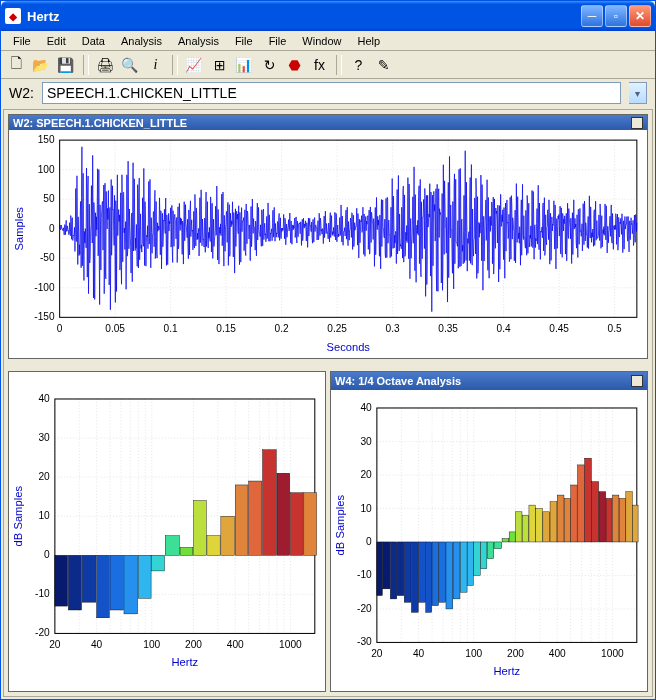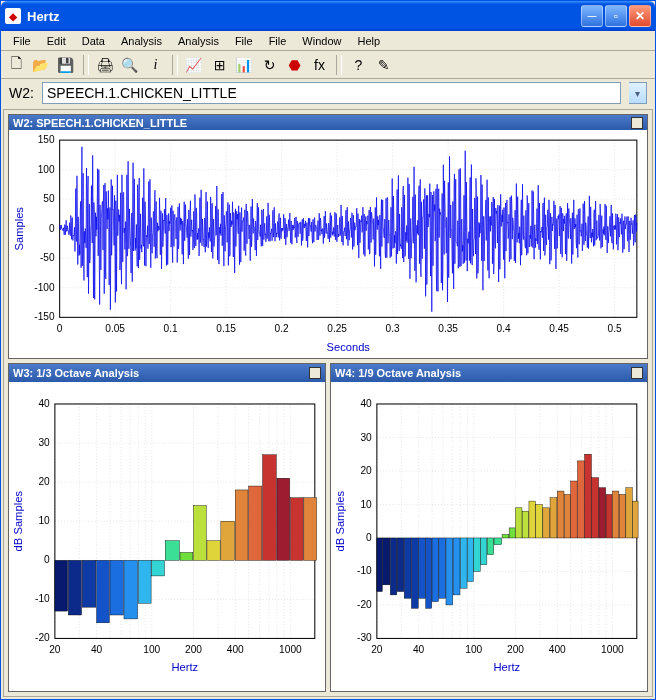--- a/index.html
+++ b/index.html
@@ -13,21 +13,21 @@
 .win-btn.close { background: linear-gradient(#ff9a7a,#e04a2f); }
 .menubar { height: 20px; display: flex; align-items: center; background: #ece9d8; border-bottom: 1px solid #aca899; padding: 0 4px; }
 .menubar span { padding: 4px 8px; font-size: 11px; cursor: default; }
 .toolbar { height: 28px; display: flex; align-items: center; background: #ece9d8; padding: 2px 4px; border-bottom: 1px solid #aca899; gap: 2px; }
 .tbtn { width: 23px; height: 23px; display: flex; align-items: center; justify-content: center; border: 1px solid transparent; font-size: 14px; cursor: pointer; }
 .tsep { width: 6px; height: 20px; border-left: 1px solid #aca899; border-right: 1px solid #fff; margin: 0 3px; }
 .formula-row { height: 28px; display: flex; align-items: center; padding: 4px 8px; gap: 8px; background: #ece9d8; }
 .formula-label { font-size: 14px; font-weight: normal; }
 .formula-input { flex: 1; height: 22px; border: 1px solid #7f9db9; background: #fff; display: flex; align-items: center; padding: 0 4px; font-size: 14px; text-align: center; }
 .formula-drop { width: 18px; height: 22px; background: linear-gradient(#dff2ff,#b9dcff); border: 1px solid #7f9db9; border-left: none; display: flex; align-items: center; justify-content: center; font-size: 10px; color: #4d6185; }
-.workspace { flex: 1; background: #ece9d8; padding: 4px; display: flex; flex-direction: column; gap: 4px; border: 1px solid #aca899; margin: 2px; }
+.workspace { flex: 1; background: #ece9d8; padding: 4px; display: flex; flex-direction: column; gap: 12px; border: 1px solid #aca899; margin: 2px; }
 .plot-panel { background: #fff; border: 1px solid #666; display: flex; flex-direction: column; }
 .plot-header { height: 18px; background: linear-gradient(#4a7ac9,#2a5aa9); color: #fff; font-weight: bold; font-size: 11px; display: flex; align-items: center; padding: 0 4px; justify-content: space-between; }
 .plot-header .sq { width: 12px; height: 12px; background: #ece9d8; border: 1px solid #333; }
 .plot-body { flex: 1; background: #fff; position: relative; }
 .row2 { flex: 1; display: flex; gap: 4px; }
 .row2 .plot-panel { flex: 1; }
 .top-panel { height: 245px; }
 svg { display: block; }
 .axis-label { font-size: 11px; fill: #0000cc; }
 .tick-label { font-size: 10px; fill: #000; }
@@ -133,24 +133,20 @@
             <rect x="50" y="10" width="570" height="175" fill="none" stroke="#000"></rect>
             <path d="M50.0,97.5L50.4,94.0L50.8,98.6L51.2,98.0L51.6,93.9L52.0,96.8L52.4,98.1L52.9,98.2L53.3,99.5L53.7,96.5L54.1,99.9L54.5,103.6L54.9,93.5L55.3,94.1L55.7,103.4L56.1,93.6L56.5,89.2L56.9,100.2L57.3,98.1L57.7,94.7L58.1,99.4L58.6,99.1L59.0,103.3L59.4,101.8L59.8,91.5L60.2,101.2L60.6,104.3L61.0,84.5L61.4,90.5L61.8,107.9L62.2,87.4L62.6,86.6L63.0,109.1L63.4,103.7L63.9,104.4L64.3,103.2L64.7,96.1L65.1,119.9L65.5,97.5L65.9,57.8L66.3,108.6L66.7,110.1L67.1,45.2L67.5,91.7L67.9,132.8L68.3,85.8L68.7,99.5L69.1,124.0L69.6,113.3L70.0,122.8L70.4,79.6L70.8,70.5L71.2,136.0L71.6,66.8L72.0,16.6L72.4,134.1L72.8,118.6L73.2,42.7L73.6,123.4L74.0,148.6L74.4,100.1L74.9,111.6L75.3,97.4L75.7,103.3L76.1,116.4L76.5,37.5L76.9,61.2L77.3,145.3L77.7,60.1L78.1,45.4L78.5,161.6L78.9,124.7L79.3,73.2L79.7,131.3L80.2,123.0L80.6,99.8L81.0,93.0L81.4,54.9L81.8,99.5L82.2,111.6L82.6,25.0L83.0,88.2L83.4,165.8L83.8,71.6L84.2,81.0L84.6,167.3L85.0,112.9L85.4,81.7L85.9,104.9L86.3,85.7L86.7,98.5L87.1,73.7L87.5,38.3L87.9,124.3L88.3,123.4L88.7,39.2L89.1,125.4L89.5,172.4L89.9,73.9L90.3,93.1L90.7,138.2L91.2,87.2L91.6,78.5L92.0,71.9L92.4,70.5L92.8,118.6L93.2,73.6L93.6,54.3L94.0,161.7L94.4,131.1L94.8,52.5L95.2,139.0L95.6,147.0L96.0,60.7L96.4,83.7L96.9,97.7L97.3,77.3L97.7,88.4L98.1,59.8L98.5,90.0L98.9,153.0L99.3,80.2L99.7,76.5L100.1,177.5L100.5,113.1L100.9,48.9L101.3,123.7L101.7,107.2L102.2,55.1L102.6,78.8L103.0,78.2L103.4,100.5L103.8,114.0L104.2,64.5L104.6,120.9L105.0,170.3L105.4,69.8L105.8,80.8L106.2,159.5L106.6,79.3L107.0,44.3L107.4,104.3L107.9,87.0L108.3,78.5L108.7,90.4L109.1,83.8L109.5,138.3L109.9,128.7L110.3,62.0L110.7,132.7L111.1,152.3L111.5,44.2L111.9,74.4L112.3,130.2L112.7,62.6L113.2,61.5L113.6,101.4L114.0,96.9L114.4,118.0L114.8,99.8L115.2,90.4L115.6,157.3L116.0,112.9L116.4,44.3L116.8,124.6L117.2,119.7L117.6,30.8L118.0,80.3L118.4,117.3L118.9,78.0L119.3,95.1L119.7,105.1L120.1,114.8L120.5,141.2L120.9,85.4L121.3,81.9L121.7,149.8L122.1,80.3L122.5,32.3L122.9,119.4L123.3,102.5L123.7,48.2L124.2,102.3L124.6,119.1L125.0,106.7L125.4,116.7L125.8,93.3L126.2,118.1L126.6,134.6L127.0,54.0L127.4,71.6L127.8,136.3L128.2,62.1L128.6,47.5L129.0,128.2L129.4,106.3L129.9,82.8L130.3,117.0L130.7,113.5L131.1,120.6L131.5,108.2L131.9,66.9L132.3,110.5L132.7,114.9L133.1,37.9L133.5,81.1L133.9,133.8L134.3,70.8L134.7,80.5L135.2,134.5L135.6,110.9L136.0,103.9L136.4,105.7L136.8,94.6L137.2,117.2L137.6,86.0L138.0,50.9L138.4,112.7L138.8,107.3L139.2,48.7L139.6,104.9L140.0,136.1L140.5,86.6L140.9,101.3L141.3,121.7L141.7,103.6L142.1,103.6L142.5,81.0L142.9,80.4L143.3,115.3L143.7,75.4L144.1,59.5L144.5,126.9L144.9,110.4L145.3,70.6L145.7,119.9L146.2,126.5L146.6,91.6L147.0,100.0L147.4,96.5L147.8,94.8L148.2,98.7L148.6,67.0L149.0,85.4L149.4,123.2L149.8,79.7L150.2,80.1L150.6,137.1L151.0,108.9L151.5,82.3L151.9,115.3L152.3,106.7L152.7,89.0L153.1,89.9L153.5,78.3L153.9,98.7L154.3,102.3L154.7,67.2L155.1,102.9L155.5,133.7L155.9,83.8L156.3,93.2L156.7,132.9L157.2,97.5L157.6,82.4L158.0,99.8L158.4,90.1L158.8,92.6L159.2,85.9L159.6,76.9L160.0,115.6L160.4,110.1L160.8,74.4L161.2,117.3L161.6,130.8L162.0,79.7L162.5,93.6L162.9,114.9L163.3,85.4L163.7,83.3L164.1,88.5L164.5,89.3L164.9,107.5L165.3,89.6L165.7,86.3L166.1,130.9L166.5,109.4L166.9,75.9L167.3,117.4L167.7,114.1L168.2,72.4L168.6,89.7L169.0,99.2L169.4,86.7L169.8,93.4L170.2,87.7L170.6,101.3L171.0,122.8L171.4,90.0L171.8,92.1L172.2,132.4L172.6,96.3L173.0,70.8L173.5,109.4L173.9,98.2L174.3,73.7L174.7,92.1L175.1,95.7L175.5,101.5L175.9,106.4L176.3,88.1L176.7,112.7L177.1,127.1L177.5,79.0L177.9,89.2L178.3,123.4L178.7,80.7L179.2,69.9L179.6,105.3L180.0,94.5L180.4,88.7L180.8,100.0L181.2,98.8L181.6,118.4L182.0,109.5L182.4,80.4L182.8,114.4L183.2,116.6L183.6,63.6L184.0,86.8L184.5,114.5L184.9,76.9L185.3,82.1L185.7,108.4L186.1,102.0L186.5,107.8L186.9,101.0L187.3,97.2L187.7,124.4L188.1,96.9L188.5,66.8L188.9,111.3L189.3,103.6L189.7,59.1L190.2,94.7L190.6,114.3L191.0,87.9L191.4,99.8L191.8,108.7L192.2,108.1L192.6,115.6L193.0,87.1L193.4,88.3L193.8,120.8L194.2,79.7L194.6,61.3L195.0,115.1L195.5,100.5L195.9,70.7L196.3,109.3L196.7,116.5L197.1,101.1L197.5,106.9L197.9,96.2L198.3,106.2L198.7,110.1L199.1,66.1L199.5,83.6L199.9,120.4L200.3,72.7L200.8,72.3L201.2,126.8L201.6,105.2L202.0,88.0L202.4,115.0L202.8,109.3L203.2,105.3L203.6,97.3L204.0,75.2L204.4,104.0L204.8,102.9L205.2,55.3L205.6,94.4L206.0,128.3L206.5,78.4L206.9,91.6L207.3,132.4L207.7,104.9L208.1,95.9L208.5,102.2L208.9,92.7L209.3,104.3L209.7,82.0L210.1,63.3L210.5,114.3L210.9,104.9L211.3,61.3L211.8,115.0L212.2,134.4L212.6,84.3L213.0,101.2L213.4,119.8L213.8,95.1L214.2,93.1L214.6,80.4L215.0,83.0L215.4,111.0L215.8,76.7L216.2,71.4L216.6,133.7L217.0,109.6L217.5,73.7L217.9,124.7L218.3,122.9L218.7,82.1L219.1,95.3L219.5,95.7L219.9,89.6L220.3,93.4L220.7,70.9L221.1,93.4L221.5,125.4L221.9,81.5L222.3,88.3L222.8,141.3L223.2,103.3L223.6,77.8L224.0,115.0L224.4,101.5L224.8,80.2L225.2,88.0L225.6,83.0L226.0,100.2L226.4,102.4L226.8,74.8L227.2,111.6L227.6,133.0L228.0,81.3L228.5,95.2L228.9,130.5L229.3,88.4L229.7,76.6L230.1,100.4L230.5,89.7L230.9,89.9L231.3,89.5L231.7,86.5L232.1,119.1L232.5,109.2L232.9,78.8L233.3,120.0L233.8,124.0L234.2,73.0L234.6,92.3L235.0,112.3L235.4,80.1L235.8,82.4L236.2,94.6L236.6,94.6L237.0,107.7L237.4,93.8L237.8,93.9L238.2,129.1L238.6,103.1L239.0,75.5L239.5,115.3L239.9,106.4L240.3,68.2L240.7,91.7L241.1,102.1L241.5,87.5L241.9,95.9L242.3,95.9L242.7,105.7L243.1,118.6L243.5,89.9L243.9,94.4L244.3,124.3L244.8,88.7L245.2,72.2L245.6,108.6L246.0,95.9L246.4,76.4L246.8,98.2L247.2,102.1L247.6,102.1L248.0,105.3L248.4,93.6L248.8,110.1L249.2,114.9L249.6,78.8L250.1,91.0L250.5,114.4L250.9,80.2L251.3,78.1L251.7,108.2L252.1,97.2L252.5,92.1L252.9,103.8L253.3,102.4L253.7,110.4L254.1,102.2L254.5,85.3L254.9,107.3L255.3,104.5L255.8,72.0L256.2,92.9L256.6,109.8L257.0,83.8L257.4,91.2L257.8,109.9L258.2,101.7L258.6,102.4L259.0,100.2L259.4,97.6L259.8,109.3L260.2,92.2L260.6,79.3L261.1,105.8L261.5,98.7L261.9,76.4L262.3,100.9L262.7,109.8L263.1,92.3L263.5,100.4L263.9,105.9L264.3,101.6L264.7,102.6L265.1,90.4L265.5,92.5L265.9,106.1L266.3,86.4L266.8,82.4L267.2,109.0L267.6,99.3L268.0,86.7L268.4,106.6L268.8,107.3L269.2,96.9L269.6,100.1L270.0,96.8L270.4,98.8L270.8,99.0L271.2,83.3L271.6,93.5L272.1,107.4L272.5,87.1L272.9,90.5L273.3,113.4L273.7,100.5L274.1,92.9L274.5,105.9L274.9,101.3L275.3,96.7L275.7,94.8L276.1,88.5L276.5,99.6L276.9,98.1L277.3,82.0L277.8,100.4L278.2,111.5L278.6,89.8L279.0,97.4L279.4,112.9L279.8,97.7L280.2,93.7L280.6,98.7L281.0,94.4L281.4,97.1L281.8,90.6L282.2,86.9L282.6,106.2L283.1,100.6L283.5,85.8L283.9,108.0L284.3,111.6L284.7,89.9L285.1,98.5L285.5,105.4L285.9,92.9L286.3,92.8L286.7,91.6L287.1,93.3L287.5,102.4L287.9,90.7L288.3,91.6L288.8,114.0L289.2,101.2L289.6,88.3L290.0,109.3L290.4,105.1L290.8,87.2L291.2,95.5L291.6,96.9L292.0,92.8L292.4,95.2L292.8,89.7L293.2,99.3L293.6,109.6L294.1,91.5L294.5,96.4L294.9,115.9L295.3,96.3L295.7,87.0L296.1,104.7L296.5,96.9L296.9,87.2L297.3,94.3L297.7,94.1L298.1,99.7L298.5,100.4L298.9,90.8L299.3,106.4L299.8,111.8L300.2,88.2L300.6,96.6L301.0,110.7L301.4,89.1L301.8,86.4L302.2,100.3L302.6,94.3L303.0,93.7L303.4,96.5L303.8,96.4L304.2,108.6L304.6,102.1L305.1,89.5L305.5,108.5L305.9,106.5L306.3,82.2L306.7,95.0L307.1,104.3L307.5,87.0L307.9,90.9L308.3,99.9L308.7,98.3L309.1,102.9L309.5,97.3L309.9,97.9L310.4,112.2L310.8,96.7L311.2,85.0L311.6,106.3L312.0,98.9L312.4,80.1L312.8,96.7L313.2,102.3L313.6,92.3L314.0,98.5L314.4,100.4L314.8,103.4L315.2,107.5L315.6,91.9L316.1,95.7L316.5,110.6L316.9,87.8L317.3,81.6L317.7,106.2L318.1,95.9L318.5,84.5L318.9,102.3L319.3,104.0L319.7,100.3L320.1,102.6L320.5,96.2L320.9,105.0L321.4,105.0L321.8,81.3L322.2,93.2L322.6,108.6L323.0,82.4L323.4,85.5L323.8,110.4L324.2,98.5L324.6,93.8L325.0,105.7L325.4,102.9L325.8,104.9L326.2,98.0L326.6,86.4L327.1,104.2L327.5,99.3L327.9,74.0L328.3,97.1L328.7,110.6L329.1,84.9L329.5,95.4L329.9,113.9L330.3,101.0L330.7,99.8L331.1,99.9L331.5,96.4L331.9,104.6L332.4,87.9L332.8,79.1L333.2,107.8L333.6,97.7L334.0,76.3L334.4,107.5L334.8,114.2L335.2,90.4L335.6,102.1L336.0,108.8L336.4,98.6L336.8,98.4L337.2,86.9L337.6,91.0L338.1,106.1L338.5,81.7L338.9,82.1L339.3,118.0L339.7,100.3L340.1,84.1L340.5,115.1L340.9,111.2L341.3,91.5L341.7,98.9L342.1,95.6L342.5,95.5L342.9,95.4L343.4,77.2L343.8,95.6L344.2,113.7L344.6,82.5L345.0,92.7L345.4,126.4L345.8,99.5L346.2,88.1L346.6,111.4L347.0,100.1L347.4,89.4L347.8,90.7L348.2,84.6L348.6,101.1L349.1,97.9L349.5,76.2L349.9,109.8L350.3,122.8L350.7,82.9L351.1,100.1L351.5,124.8L351.9,90.7L352.3,85.3L352.7,99.5L353.1,90.0L353.5,93.0L353.9,86.2L354.4,84.6L354.8,117.9L355.2,103.6L355.6,79.1L356.0,122.6L356.4,121.4L356.8,76.0L357.2,98.2L357.6,111.1L358.0,81.2L358.4,84.7L358.8,89.8L359.2,92.8L359.6,108.1L360.1,87.5L360.5,93.5L360.9,134.7L361.3,100.9L361.7,76.5L362.1,123.2L362.5,106.4L362.9,66.6L363.3,93.2L363.7,98.4L364.1,85.2L364.5,94.1L364.9,88.8L365.4,108.6L365.8,124.7L366.2,84.0L366.6,98.6L367.0,137.1L367.4,84.3L367.8,68.6L368.2,115.1L368.6,91.3L369.0,69.1L369.4,95.9L369.8,97.6L370.2,105.3L370.7,106.6L371.1,88.0L371.5,122.7L371.9,126.2L372.3,67.6L372.7,94.9L373.1,126.0L373.5,66.4L373.9,68.6L374.3,111.8L374.7,91.2L375.1,89.0L375.5,103.6L375.9,103.3L376.4,126.1L376.8,105.1L377.2,76.3L377.6,124.8L378.0,110.4L378.4,47.9L378.8,93.4L379.2,117.0L379.6,65.3L380.0,85.2L380.4,116.4L380.8,104.0L381.2,111.7L381.7,100.1L382.1,101.1L382.5,131.9L382.9,83.9L383.3,58.8L383.7,122.4L384.1,94.3L384.5,44.9L384.9,106.1L385.3,119.4L385.7,82.9L386.1,106.3L386.5,114.7L386.9,113.2L387.4,117.3L387.8,76.3L388.2,90.6L388.6,126.5L389.0,59.8L389.4,55.4L389.8,130.5L390.2,93.1L390.6,64.1L391.0,124.8L391.4,122.5L391.8,100.9L392.2,109.4L392.7,94.3L393.1,111.2L393.5,105.2L393.9,47.0L394.3,89.3L394.7,127.2L395.1,53.3L395.5,75.5L395.9,146.9L396.3,100.9L396.7,87.4L397.1,126.7L397.5,110.8L397.9,105.0L398.4,89.4L398.8,66.0L399.2,111.9L399.6,94.4L400.0,36.4L400.4,110.3L400.8,139.0L401.2,63.8L401.6,102.3L402.0,150.4L402.4,99.4L402.8,94.0L403.2,102.1L403.7,89.2L404.1,103.9L404.5,65.4L404.9,55.1L405.3,132.0L405.7,97.8L406.1,48.8L406.5,141.0L406.9,145.0L407.3,70.9L407.7,110.6L408.1,127.1L408.5,86.2L408.9,86.5L409.4,68.6L409.8,82.4L410.2,117.1L410.6,57.7L411.0,72.5L411.4,164.3L411.8,103.1L412.2,64.5L412.6,152.6L413.0,126.3L413.4,64.5L413.8,95.9L414.2,91.1L414.7,82.9L415.1,86.1L415.5,53.0L415.9,106.3L416.3,144.3L416.7,61.3L417.1,98.9L417.5,179.4L417.9,89.5L418.3,64.3L418.7,134.1L419.1,92.7L419.5,60.6L419.9,80.2L420.4,73.6L420.8,109.7L421.2,101.4L421.6,58.0L422.0,144.1L422.4,159.1L422.8,53.6L423.2,107.2L423.6,159.4L424.0,60.4L424.4,58.0L424.8,106.2L425.2,77.7L425.7,83.2L426.1,81.6L426.5,85.7L426.9,151.1L427.3,110.1L427.7,62.7L428.1,158.3L428.5,136.1L428.9,34.3L429.3,97.8L429.7,122.9L430.1,50.2L430.5,70.8L431.0,96.2L431.4,97.0L431.8,121.6L432.2,86.3L432.6,102.2L433.0,169.9L433.4,90.6L433.8,51.8L434.2,145.8L434.6,99.1L435.0,26.1L435.4,96.2L435.8,106.6L436.2,74.0L436.7,99.0L437.1,98.6L437.5,125.7L437.9,141.5L438.3,70.6L438.7,101.4L439.1,156.9L439.5,55.6L439.9,43.3L440.3,132.1L440.7,81.5L441.1,48.6L441.5,110.5L442.0,111.4L442.4,111.7L442.8,114.8L443.2,89.5L443.6,136.6L444.0,128.0L444.4,38.9L444.8,93.4L445.2,135.2L445.6,37.9L446.0,59.2L446.4,134.3L446.8,91.6L447.2,88.0L447.7,119.8L448.1,113.7L448.5,132.2L448.9,99.0L449.3,64.5L449.7,131.0L450.1,100.3L450.5,20.5L450.9,101.1L451.3,128.9L451.7,51.5L452.1,92.9L452.5,139.4L453.0,107.3L453.4,112.0L453.8,102.5L454.2,100.4L454.6,129.0L455.0,65.9L455.4,46.9L455.8,131.7L456.2,87.4L456.6,34.1L457.0,125.8L457.4,133.4L457.8,78.0L458.2,114.4L458.7,124.6L459.1,108.3L459.5,107.6L459.9,67.1L460.3,87.5L460.7,122.4L461.1,47.7L461.5,59.0L461.9,146.6L462.3,93.2L462.7,65.8L463.1,141.5L463.5,126.5L464.0,91.2L464.4,105.9L464.8,92.3L465.2,101.9L465.6,93.5L466.0,44.5L466.4,96.6L466.8,129.1L467.2,53.9L467.6,89.3L468.0,158.2L468.4,97.3L468.8,85.2L469.2,129.4L469.7,103.9L470.1,90.3L470.5,83.2L470.9,69.1L471.3,109.1L471.7,91.3L472.1,49.1L472.5,123.3L472.9,138.6L473.3,66.6L473.7,109.3L474.1,146.4L474.5,87.6L475.0,85.2L475.4,100.2L475.8,85.5L476.2,94.3L476.6,71.1L477.0,72.6L477.4,132.1L477.8,98.5L478.2,66.3L478.6,142.3L479.0,131.6L479.4,68.1L479.8,106.8L480.3,116.9L480.7,77.0L481.1,82.5L481.5,80.0L481.9,90.2L482.3,111.6L482.7,74.1L483.1,92.1L483.5,150.1L483.9,97.2L484.3,74.7L484.7,137.5L485.1,107.8L485.5,63.5L486.0,95.3L486.4,93.9L486.8,83.8L487.2,90.7L487.6,78.8L488.0,111.9L488.4,128.0L488.8,76.6L489.2,104.8L489.6,146.4L490.0,81.3L490.4,72.1L490.8,119.6L491.3,87.6L491.7,69.1L492.1,92.1L492.5,91.2L492.9,107.2L493.3,102.7L493.7,83.2L494.1,130.0L494.5,127.5L494.9,66.4L495.3,103.4L495.7,127.6L496.1,64.8L496.5,72.8L497.0,107.8L497.4,86.7L497.8,89.9L498.2,97.1L498.6,100.3L499.0,129.2L499.4,102.0L499.8,79.2L500.2,131.4L500.6,108.9L501.0,52.9L501.4,99.0L501.8,111.0L502.3,65.8L502.7,86.7L503.1,107.3L503.5,101.6L503.9,111.8L504.3,95.5L504.7,104.2L505.1,133.5L505.5,84.1L505.9,69.0L506.3,123.7L506.7,90.3L507.1,53.6L507.5,104.5L508.0,108.2L508.4,84.6L508.8,104.1L509.2,106.7L509.6,114.2L510.0,116.7L510.4,79.3L510.8,98.9L511.2,123.7L511.6,64.6L512.0,68.0L512.4,121.8L512.8,87.1L513.3,72.3L513.7,115.6L514.1,111.4L514.5,103.7L514.9,107.1L515.3,94.7L515.7,115.0L516.1,104.6L516.5,59.7L516.9,96.7L517.3,116.2L517.7,60.7L518.1,83.2L518.5,127.6L519.0,95.2L519.4,93.6L519.8,116.2L520.2,107.0L520.6,109.5L521.0,92.2L521.4,77.6L521.8,112.7L522.2,92.0L522.6,54.5L523.0,107.5L523.4,118.2L523.8,72.1L524.3,102.8L524.7,127.8L525.1,99.8L525.5,101.0L525.9,99.8L526.3,95.8L526.7,106.5L527.1,74.5L527.5,72.0L527.9,119.4L528.3,90.5L528.7,66.8L529.1,123.9L529.5,120.3L530.0,83.7L530.4,109.1L530.8,113.4L531.2,95.9L531.6,95.4L532.0,78.8L532.4,91.7L532.8,108.3L533.2,69.0L533.6,83.8L534.0,132.5L534.4,94.7L534.8,82.2L535.3,128.8L535.7,111.3L536.1,85.8L536.5,99.7L536.9,93.0L537.3,94.1L537.7,90.6L538.1,69.9L538.5,103.2L538.9,117.5L539.3,74.0L539.7,100.9L540.1,137.2L540.6,92.2L541.0,87.4L541.4,116.9L541.8,95.4L542.2,84.9L542.6,87.8L543.0,83.4L543.4,104.8L543.8,94.2L544.2,75.2L544.6,121.1L545.0,122.5L545.4,76.9L545.8,107.6L546.3,125.7L546.7,82.3L547.1,85.0L547.5,99.7L547.9,87.9L548.3,92.5L548.7,84.8L549.1,89.8L549.5,122.5L549.9,98.4L550.3,82.3L550.7,129.2L551.1,113.5L551.6,72.3L552.0,102.8L552.4,107.1L552.8,77.6L553.2,86.8L553.6,91.7L554.0,96.3L554.4,107.5L554.8,87.1L555.2,100.9L555.6,131.9L556.0,92.4L556.4,81.7L556.8,123.0L557.3,96.7L557.7,69.0L558.1,97.8L558.5,97.0L558.9,87.3L559.3,96.1L559.7,92.9L560.1,111.5L560.5,116.7L560.9,83.7L561.3,104.4L561.7,125.9L562.1,78.4L562.6,78.5L563.0,112.9L563.4,87.2L563.8,77.4L564.2,100.1L564.6,99.2L565.0,105.0L565.4,102.8L565.8,92.6L566.2,119.4L566.6,111.2L567.0,72.7L567.4,101.2L567.8,113.2L568.3,70.1L568.7,83.0L569.1,109.6L569.5,91.5L569.9,94.2L570.3,103.6L570.7,103.7L571.1,116.1L571.5,97.2L571.9,85.4L572.3,117.1L572.7,97.4L573.1,65.0L573.6,101.4L574.0,106.7L574.4,75.9L574.8,95.8L575.2,110.9L575.6,101.4L576.0,105.8L576.4,97.9L576.8,101.9L577.2,114.9L577.6,82.9L578.0,78.7L578.4,113.9L578.8,89.1L579.3,70.3L579.7,108.9L580.1,107.8L580.5,89.4L580.9,105.3L581.3,107.0L581.7,105.6L582.1,104.4L582.5,83.9L582.9,97.2L583.3,109.2L583.7,73.0L584.1,82.2L584.6,116.9L585.0,90.9L585.4,84.6L585.8,115.5L586.2,107.8L586.6,98.3L587.0,102.4L587.4,95.4L587.8,104.0L588.2,96.0L588.6,73.0L589.0,99.3L589.4,108.5L589.8,74.8L590.3,94.9L590.7,121.4L591.1,95.3L591.5,95.2L591.9,111.4L592.3,101.1L592.7,98.8L593.1,91.0L593.5,85.2L593.9,105.0L594.3,91.6L594.7,74.0L595.1,109.6L595.6,111.8L596.0,82.4L596.4,105.1L596.8,117.9L597.2,94.6L597.6,96.0L598.0,98.3L598.4,93.8L598.8,98.3L599.2,82.7L599.6,85.8L600.0,113.0L600.4,93.5L600.9,83.0L601.3,118.7L601.7,110.5L602.1,86.3L602.5,104.8L602.9,105.7L603.3,90.9L603.7,92.5L604.1,87.2L604.5,94.9L604.9,103.1L605.3,82.7L605.7,95.3L606.1,121.1L606.6,94.7L607.0,89.6L607.4,117.6L607.8,101.7L608.2,85.4L608.6,97.8L609.0,94.4L609.4,92.8L609.8,92.9L610.2,85.5L610.6,104.8L611.0,109.8L611.4,85.4L611.9,103.4L612.3,120.4L612.7,89.9L613.1,89.8L613.5,108.3L613.9,92.5L614.3,86.7L614.7,93.3L615.1,92.4L615.5,102.4L615.9,97.0L616.3,89.2L616.7,114.1L617.1,109.9L617.6,84.0L618.0,103.9L618.4,110.9L618.8,83.5L619.2,89.0L619.6,100.2L620.0,91.6" stroke="#0000ee" fill="none" stroke-width="0.7"></path>
             <text x="335" y="218" text-anchor="middle" class="axis-label">Seconds</text>
             <text x="14" y="97.5" text-anchor="middle" class="axis-label" transform="rotate(-90 14 97.5)">Samples</text>
           </svg>
       </div>
     </div>
 
     <div class="row2">
       <div class="plot-panel">
-        <div class="plot-header">
-          <span>W3: 1/3 Octave Analysis</span>
-          <div class="sq"></div>
-        </div>
         <div class="plot-body">
           <svg id="svg-left" width="100%" height="100%" viewBox="0 0 310 280">
               <line x1="45" y1="10" x2="45" y2="240" class="grid-line"></line>
               <line x1="68.94762877132639" y1="10" x2="68.94762877132639" y2="240" class="grid-line"></line>
               <line x1="85.93874178567546" y1="10" x2="85.93874178567546" y2="240" class="grid-line"></line>
               <line x1="99.11807293582359" y1="10" x2="99.11807293582359" y2="240" class="grid-line"></line>
               <line x1="109.88637055700185" y1="10" x2="109.88637055700185" y2="240" class="grid-line"></line>
               <line x1="118.99083646918584" y1="10" x2="118.99083646918584" y2="240" class="grid-line"></line>
               <line x1="126.87748357135091" y1="10" x2="126.87748357135091" y2="240" class="grid-line"></line>
               <line x1="133.83399932832825" y1="10" x2="133.83399932832825" y2="240" class="grid-line"></line>
@@ -204,21 +200,21 @@
               <rect x="262.87304007852543" y="82.83333333333334" width="12.520364592640723" height="80.5" fill="#9e1c2f" stroke="#000" stroke-width="0.4"></rect>
               <rect x="276.05237122867356" y="102" width="12.520364592640723" height="61.33333333333334" fill="#c7332f" stroke="#000" stroke-width="0.4"></rect>
               <rect x="289.2317023788217" y="102" width="12.520364592640776" height="61.33333333333334" fill="#e0833b" stroke="#000" stroke-width="0.4"></rect>
               <text x="172.5" y="272" text-anchor="middle" class="axis-label">Hertz</text>
               <text x="13" y="125" text-anchor="middle" class="axis-label" transform="rotate(-90 13 125)">dB Samples</text>
             </svg>
         </div>
       </div>
       <div class="plot-panel">
         <div class="plot-header">
-          <span>W4: 1/9 Octave Analysis</span>
+          <span>W4: 1/4 Octave Analysis</span>
           <div class="sq"></div>
         </div>
         <div class="plot-body">
           <svg id="svg-right" width="100%" height="100%" viewBox="0 0 310 280">
               <line x1="45" y1="10" x2="45" y2="240" class="grid-line"></line>
               <line x1="68.94762877132639" y1="10" x2="68.94762877132639" y2="240" class="grid-line"></line>
               <line x1="85.93874178567546" y1="10" x2="85.93874178567546" y2="240" class="grid-line"></line>
               <line x1="99.11807293582359" y1="10" x2="99.11807293582359" y2="240" class="grid-line"></line>
               <line x1="109.88637055700185" y1="10" x2="109.88637055700185" y2="240" class="grid-line"></line>
               <line x1="118.99083646918584" y1="10" x2="118.99083646918584" y2="240" class="grid-line"></line>

